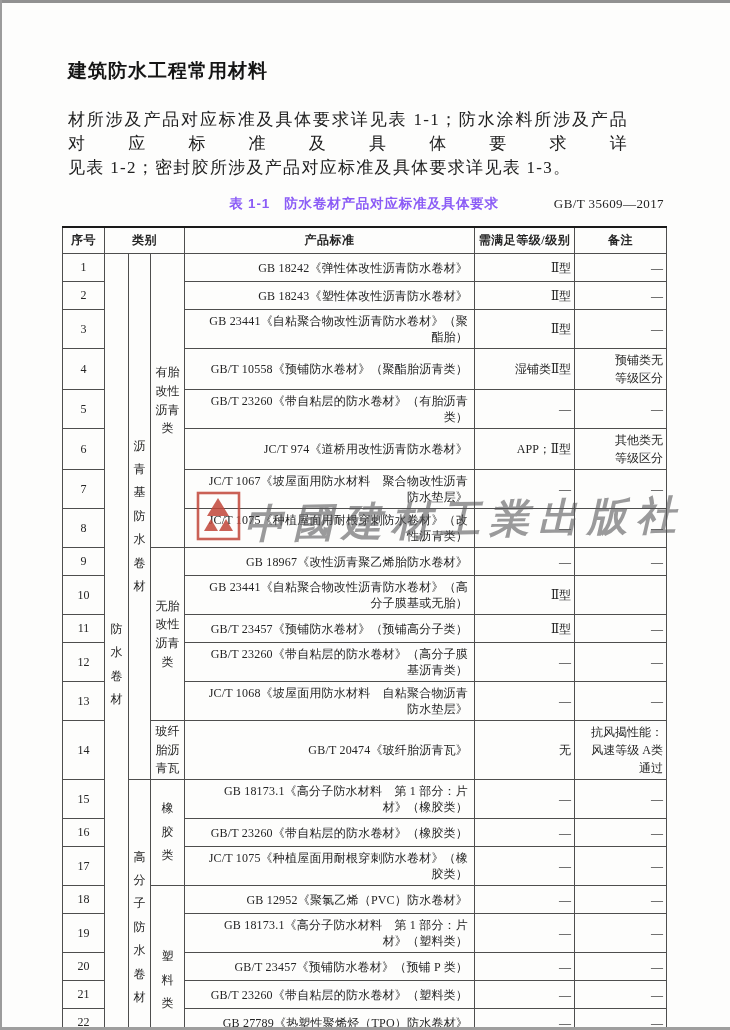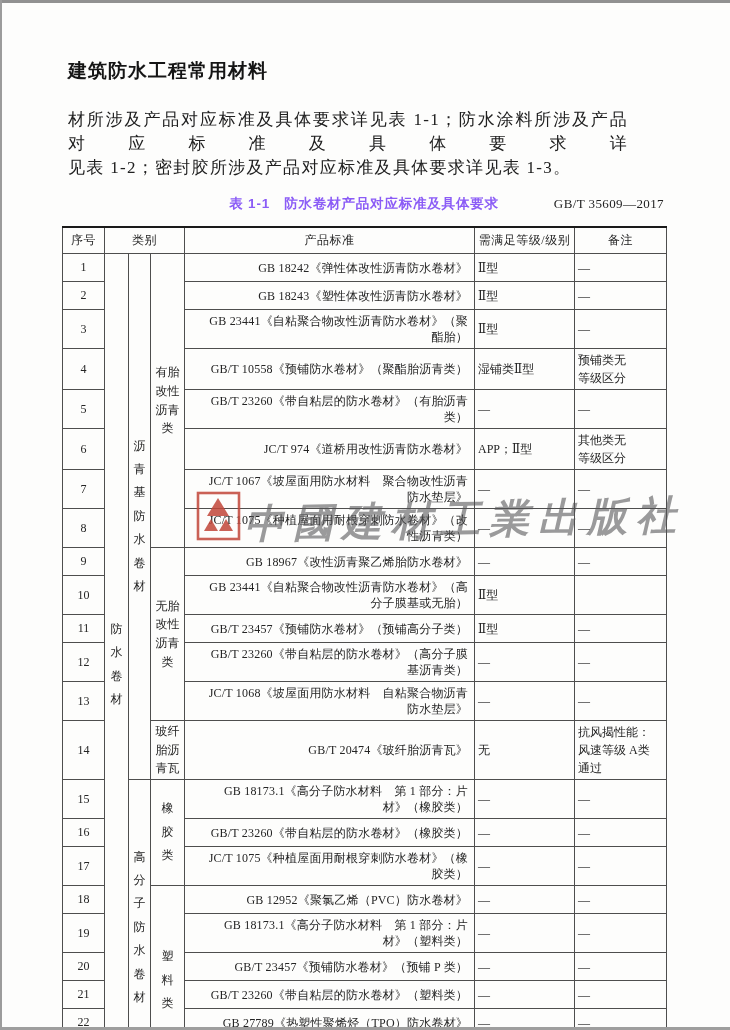--- a/index.html
+++ b/index.html
@@ -42,41 +42,41 @@
     margin:9px 0 0 62px;width:604px;table-layout:fixed;
     border-collapse:collapse;
     border-top:2.5px solid #1a1a1a;border-bottom:2.5px solid #1a1a1a;
   }
   table.main th,table.main td{
     border:1px solid #4e4e4e;
     font-size:12px;color:#242424;
     vertical-align:middle;
   }
   table.main th{
-    height:23px;font-weight:normal;text-align:center;
+    height:23px;font-weight:bold;text-align:center;
     letter-spacing:0.5px;padding:1px 0;white-space:nowrap;
   }
   col.c-seq{width:42px;}
   col.c-cata{width:24px;}
   col.c-catb{width:22px;}
   col.c-catc{width:34px;}
   col.c-prod{width:290px;}
   col.c-grade{width:100px;}
   col.c-rem{width:92px;}
 
   td.seq{text-align:center;height:25px;}
   td.cat{text-align:center;padding:0;}
   .vlabel{display:inline-block;word-break:break-all;line-height:1.95;text-align:center;letter-spacing:0;}
   .v1{width:1.1em;}
   .v2{width:2.1em;line-height:1.55;}
   td.product{
     text-align:right;padding:3px 6px;line-height:16px;text-indent:9px;
     letter-spacing:0.2px;
   }
-  td.grade,td.remark{text-align:left;padding:2px 3px;line-height:18px;white-space:pre-line;}
+  td.grade,td.remark{text-align:right;padding:2px 3px;line-height:18px;white-space:pre-line;}
 
   .watermark{position:absolute;left:196px;top:488px;z-index:4;pointer-events:none;}
   .wm-text{
     position:absolute;left:48px;top:4px;width:460px;
     font-size:40px;font-weight:bold;font-style:italic;
     color:rgba(82,82,84,0.58);letter-spacing:9px;white-space:nowrap;
     transform:rotate(-1.2deg);
     font-family:"Liberation Serif","DejaVu Serif",serif;
   }
   .wm-seal{position:absolute;left:0;top:2px;opacity:0.85;}

